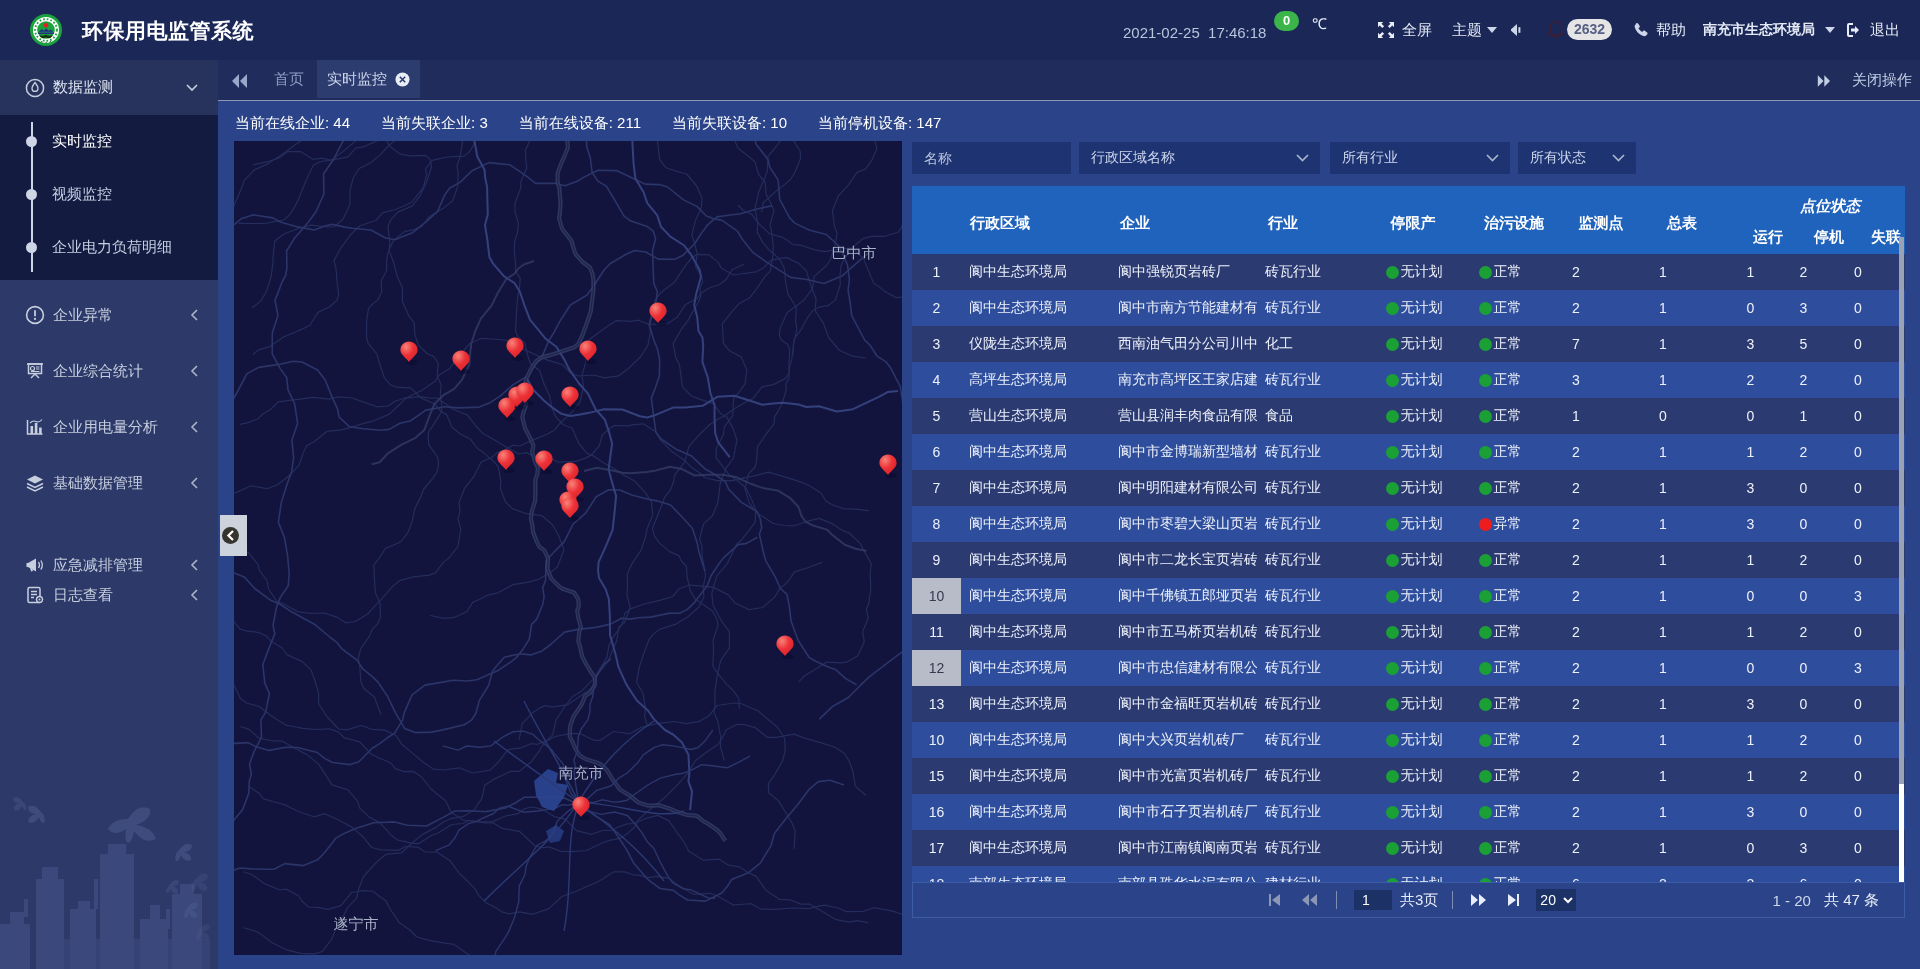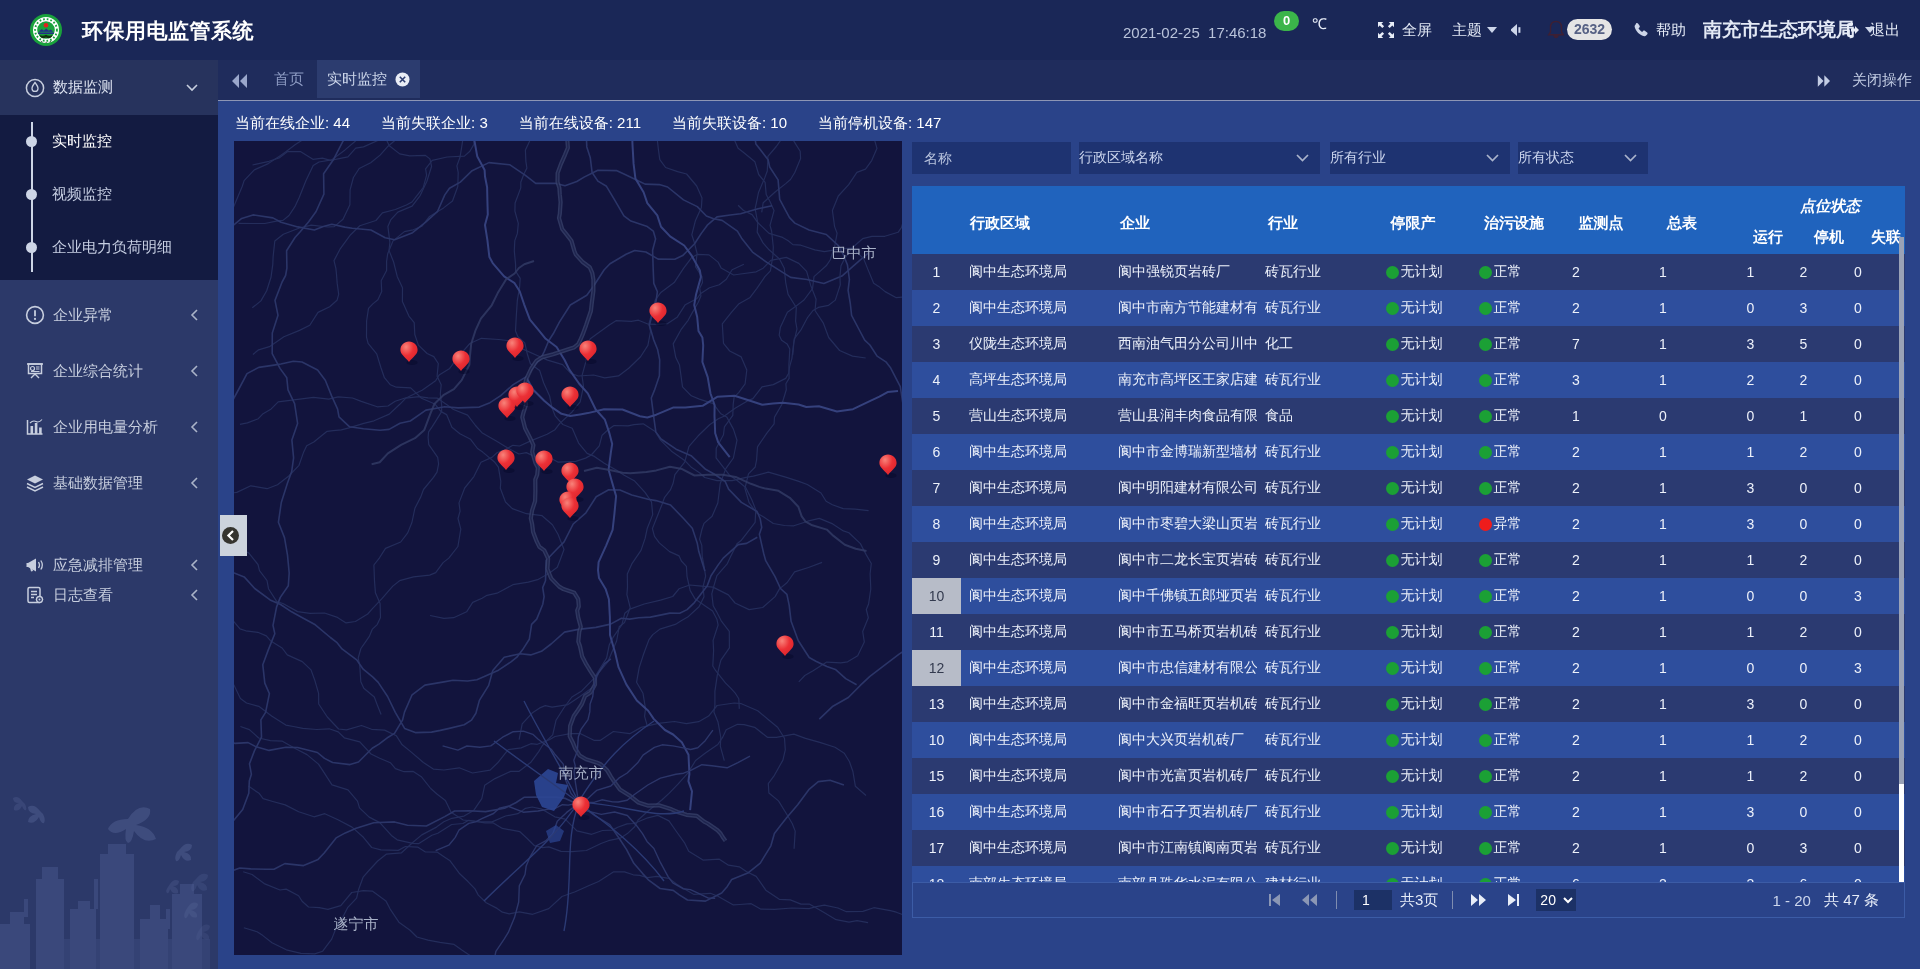--- a/index.html
+++ b/index.html
@@ -65,24 +65,24 @@
   #map-collapse { position:absolute; left:2px; top:414px; width:27px; height:41px; background:#ccd3dd;
      display:flex; align-items:center; cursor:pointer; z-index:5; }
   #map-collapse .cc { width:17px; height:17px; border-radius:50%; background:#35342f; margin-left:2px;
      display:flex; align-items:center; justify-content:center; }
 
   
   #filter-name { position:absolute; left:694px; top:41px; width:159px; height:32px; background:#1e3371; border:none; outline:none;
      color:#ccd6ee; font-size:14px; padding-left:12px; font-family:"Liberation Sans",sans-serif; }
   #filter-name::placeholder { color:#b9c4de; opacity:1; }
   .filter-select { position:absolute; top:41px; height:32px; background:#1e3371; color:#ccd6ee; font-size:14px;
-     display:flex; align-items:center; cursor:pointer; }
+     display:flex; align-items:center; padding-left:12px; cursor:pointer; }
   #filter-region { left:861px; width:241px; }
   #filter-industry { left:1112px; width:180px; }
-  #filter-status { left:1300px; width:130px; }
+  #filter-status { left:1300px; width:118px; }
   .sel-chevron { position:absolute; right:11px; top:12px; }
 
   #table-header { position:absolute; left:694px; top:85px; width:993px; height:68px; background:#2063bd; color:#ffffff; font-size:15px; font-weight:bold; }
   .th { position:absolute; transform:translateX(-50%); top:28px; white-space:nowrap; }
   .th-sub { top:42px; }
   .th-group { top:11px; font-style:italic; }
   #table-rows { position:absolute; left:694px; top:153px; width:993px; height:628px; overflow:hidden; }
   .trow { display:flex; height:36px; align-items:center; color:#edf1fa; font-size:14px; }
   .trow:nth-of-type(odd) { background:#2b3a71; }
   .trow:nth-of-type(even) { background:#2e4e9d; }
@@ -174,21 +174,21 @@
   <div id="bell-badge">2632</div>
 
   <div class="hdr-item" id="hdr-help">
     <svg width="16" height="16" viewBox="0 0 16 16">
       <path d="M3.2 1.2 c0.6 -0.5 1.4 -0.4 1.8 0.2 l1.6 2.3 c0.4 0.5 0.3 1.2 -0.2 1.7 l-0.9 0.9 c0.5 1.2 2.4 3.1 3.6 3.6 l1 -0.9 c0.4 -0.5 1.2 -0.5 1.7 -0.2 l2.3 1.6 c0.6 0.4 0.6 1.2 0.2 1.8 l-1.2 1.4 c-0.5 0.5 -1.2 0.8 -1.9 0.6 C7 13.4 2.6 9 1.7 4.9 c-0.2 -0.7 0.1 -1.5 0.6 -1.9 z" fill="#cdd5e8"></path>
     </svg>
     <span>帮助</span>
   </div>
 
   <div class="hdr-item" id="hdr-org">
-    <span style="font-weight:bold;font-size:19px;font-family:Liberation Mono, monospace;">南充市生态环境局</span>
+    <span style="font-weight:bold;font-size:14px;font-family:Liberation Mono, monospace;">南充市生态环境局</span>
     <span class="caret-down"></span>
   </div>
 
   <div class="hdr-item" id="hdr-logout">
     <svg width="18" height="16" viewBox="0 0 18 16">
       <path d="M8 1 h-4 a2 2 0 0 0 -2 2 v10 a2 2 0 0 0 2 2 h4 v-2 h-4 v-10 h4 z" fill="#e8edf8"></path>
       <path d="M10 4 l4 4 -4 4 v-2.6 h-4 v-2.8 h4 z" fill="#e8edf8"></path>
     </svg>
     <span>退出</span>
   </div>

